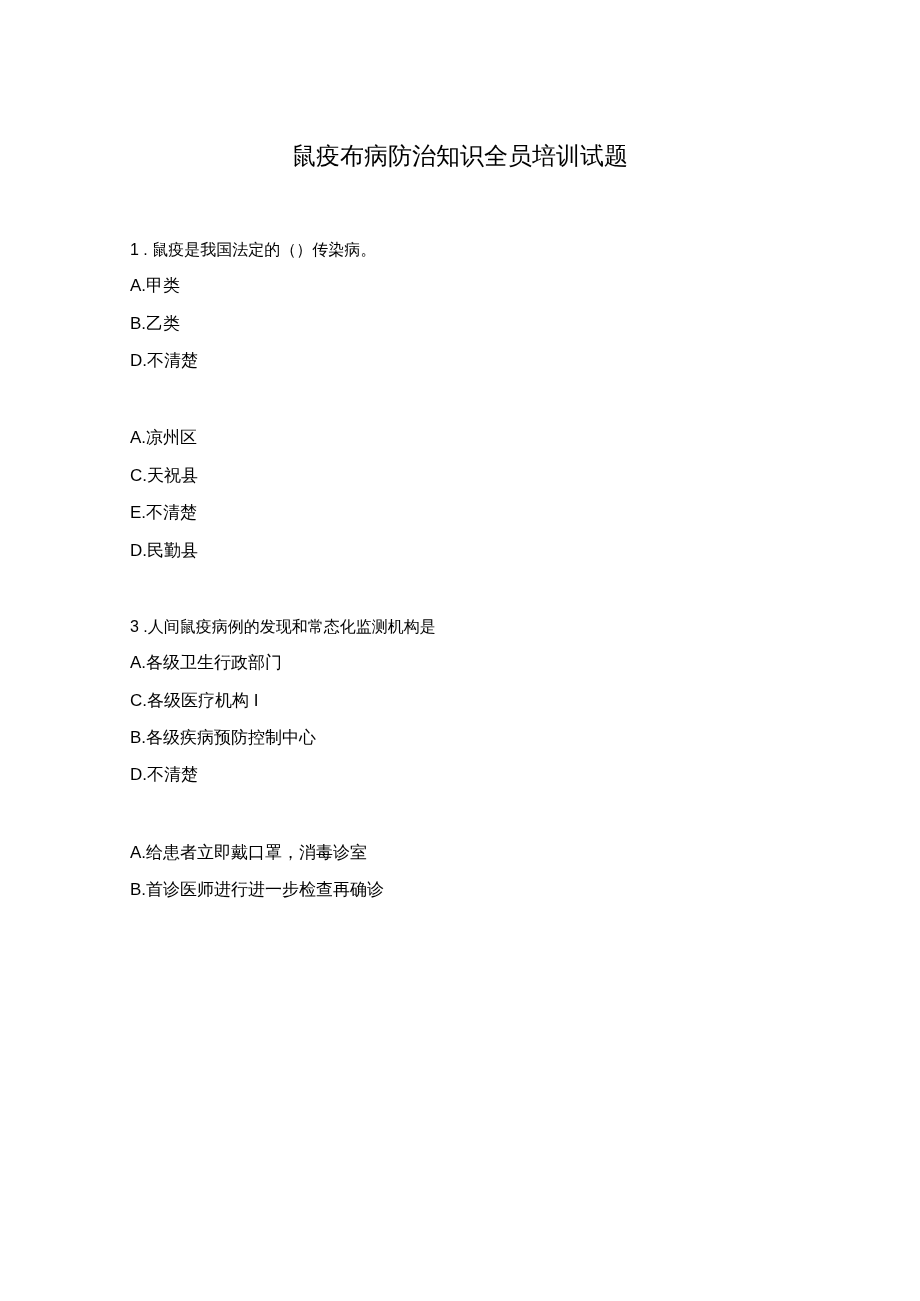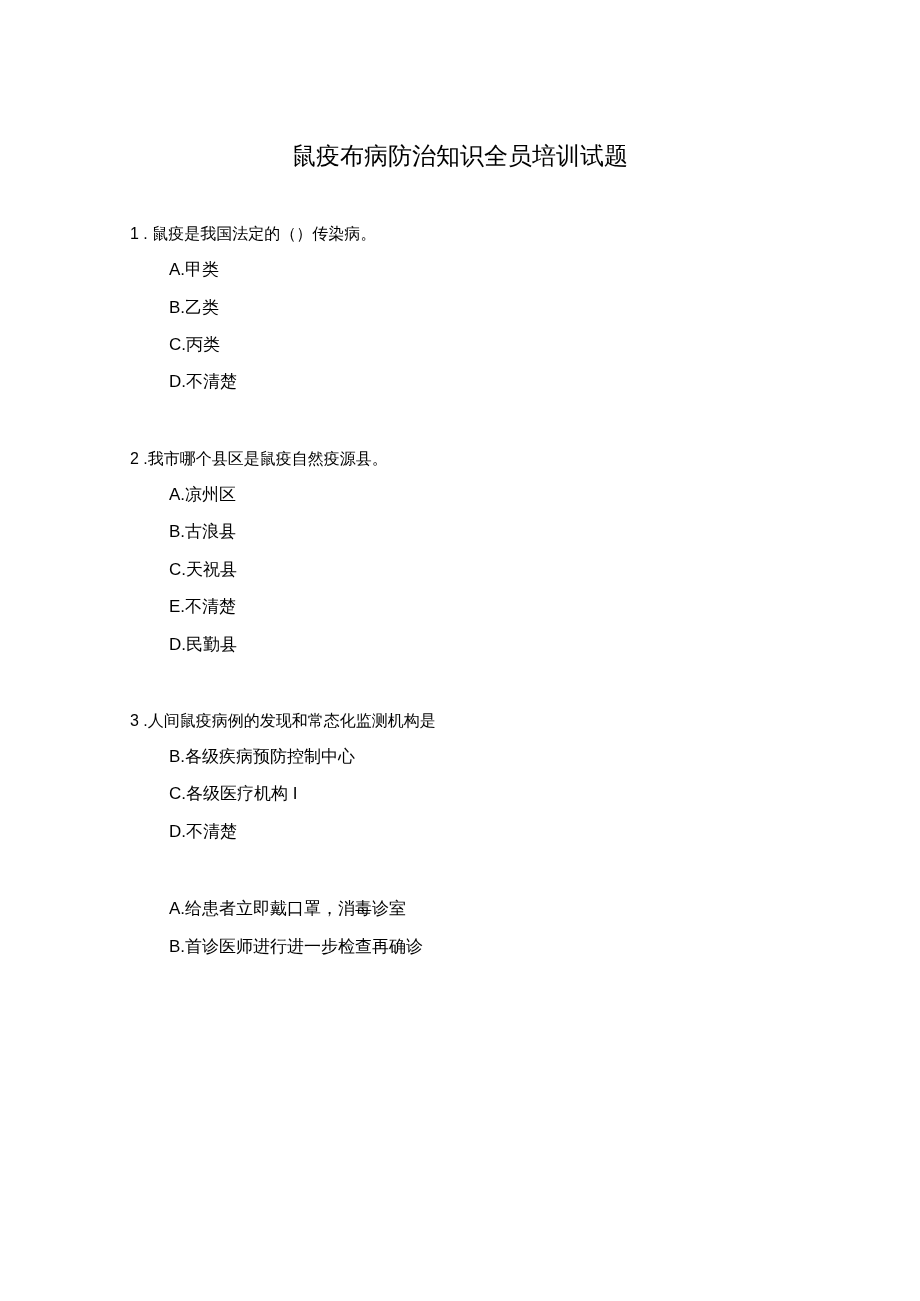--- a/index.html
+++ b/index.html
@@ -12,91 +12,84 @@
       font-family: "SimSun", "宋体", serif;
       width: 920px;
       height: 1301px;
       padding: 140px 130px 0 130px;
       color: #000000;
     }
     .title {
       text-align: center;
       font-size: 24px;
       font-weight: normal;
-      margin-bottom: 44px;
+      margin-bottom: 60px;
       font-family: "SimSun", "宋体", serif;
     }
     .question-block {
       margin-bottom: 40px;
     }
     .question-text {
       font-size: 16px;
       line-height: 2.2;
       font-family: Arial, "SimSun", sans-serif;
     }
     .option {
       font-size: 17px;
       line-height: 2.2;
       font-family: Arial, "SimSun", sans-serif;
-      margin-left: 39px;
     }
   </style>
 </head>
 <body>
 
 <h1 class="title">鼠疫布病防治知识全员培训试题</h1>
 
 <div class="question-block">
   <div class="question-text">
     <span>1</span><span> . 鼠疫是我国法定的（）传染病。</span>
   </div>
   <div class="option">
     <span>A</span><span>.甲类</span>
   </div>
   <div class="option">
     <span>B</span><span>.乙类</span>
   </div>
   <div class="option">
-    <span>C</span><span>.丙类</span>
-  </div>
-  <div class="option">
     <span>D</span><span>.不清楚</span>
   </div>
 </div>
 
 <div class="question-block">
-  <div class="question-text">
-    <span>2</span><span>  .我市哪个县区是鼠疫自然疫源县。</span>
-  </div>
   <div class="option">
     <span>A</span><span>.凉州区</span>
-  </div>
-  <div class="option">
-    <span>B</span><span>.古浪县</span>
   </div>
   <div class="option">
     <span>C</span><span>.天祝县</span>
   </div>
   <div class="option">
     <span>E</span><span>.不清楚</span>
   </div>
   <div class="option">
     <span>D</span><span>.民勤县</span>
   </div>
 </div>
 
 <div class="question-block">
   <div class="question-text">
     <span>3</span><span>  .人间鼠疫病例的发现和常态化监测机构是</span>
   </div>
   <div class="option">
-    <span>B</span><span>.各级疾病预防控制中心</span>
+    <span>A</span><span>.各级卫生行政部门</span>
   </div>
   <div class="option">
     <span>C</span><span>.各级医疗机构 I</span>
+  </div>
+  <div class="option">
+    <span>B</span><span>.各级疾病预防控制中心</span>
   </div>
   <div class="option">
     <span>D</span><span>.不清楚</span>
   </div>
 </div>
 
 <div class="question-block">
   <div class="option">
     <span>A</span><span>.给患者立即戴口罩，消毒诊室</span>
   </div>

